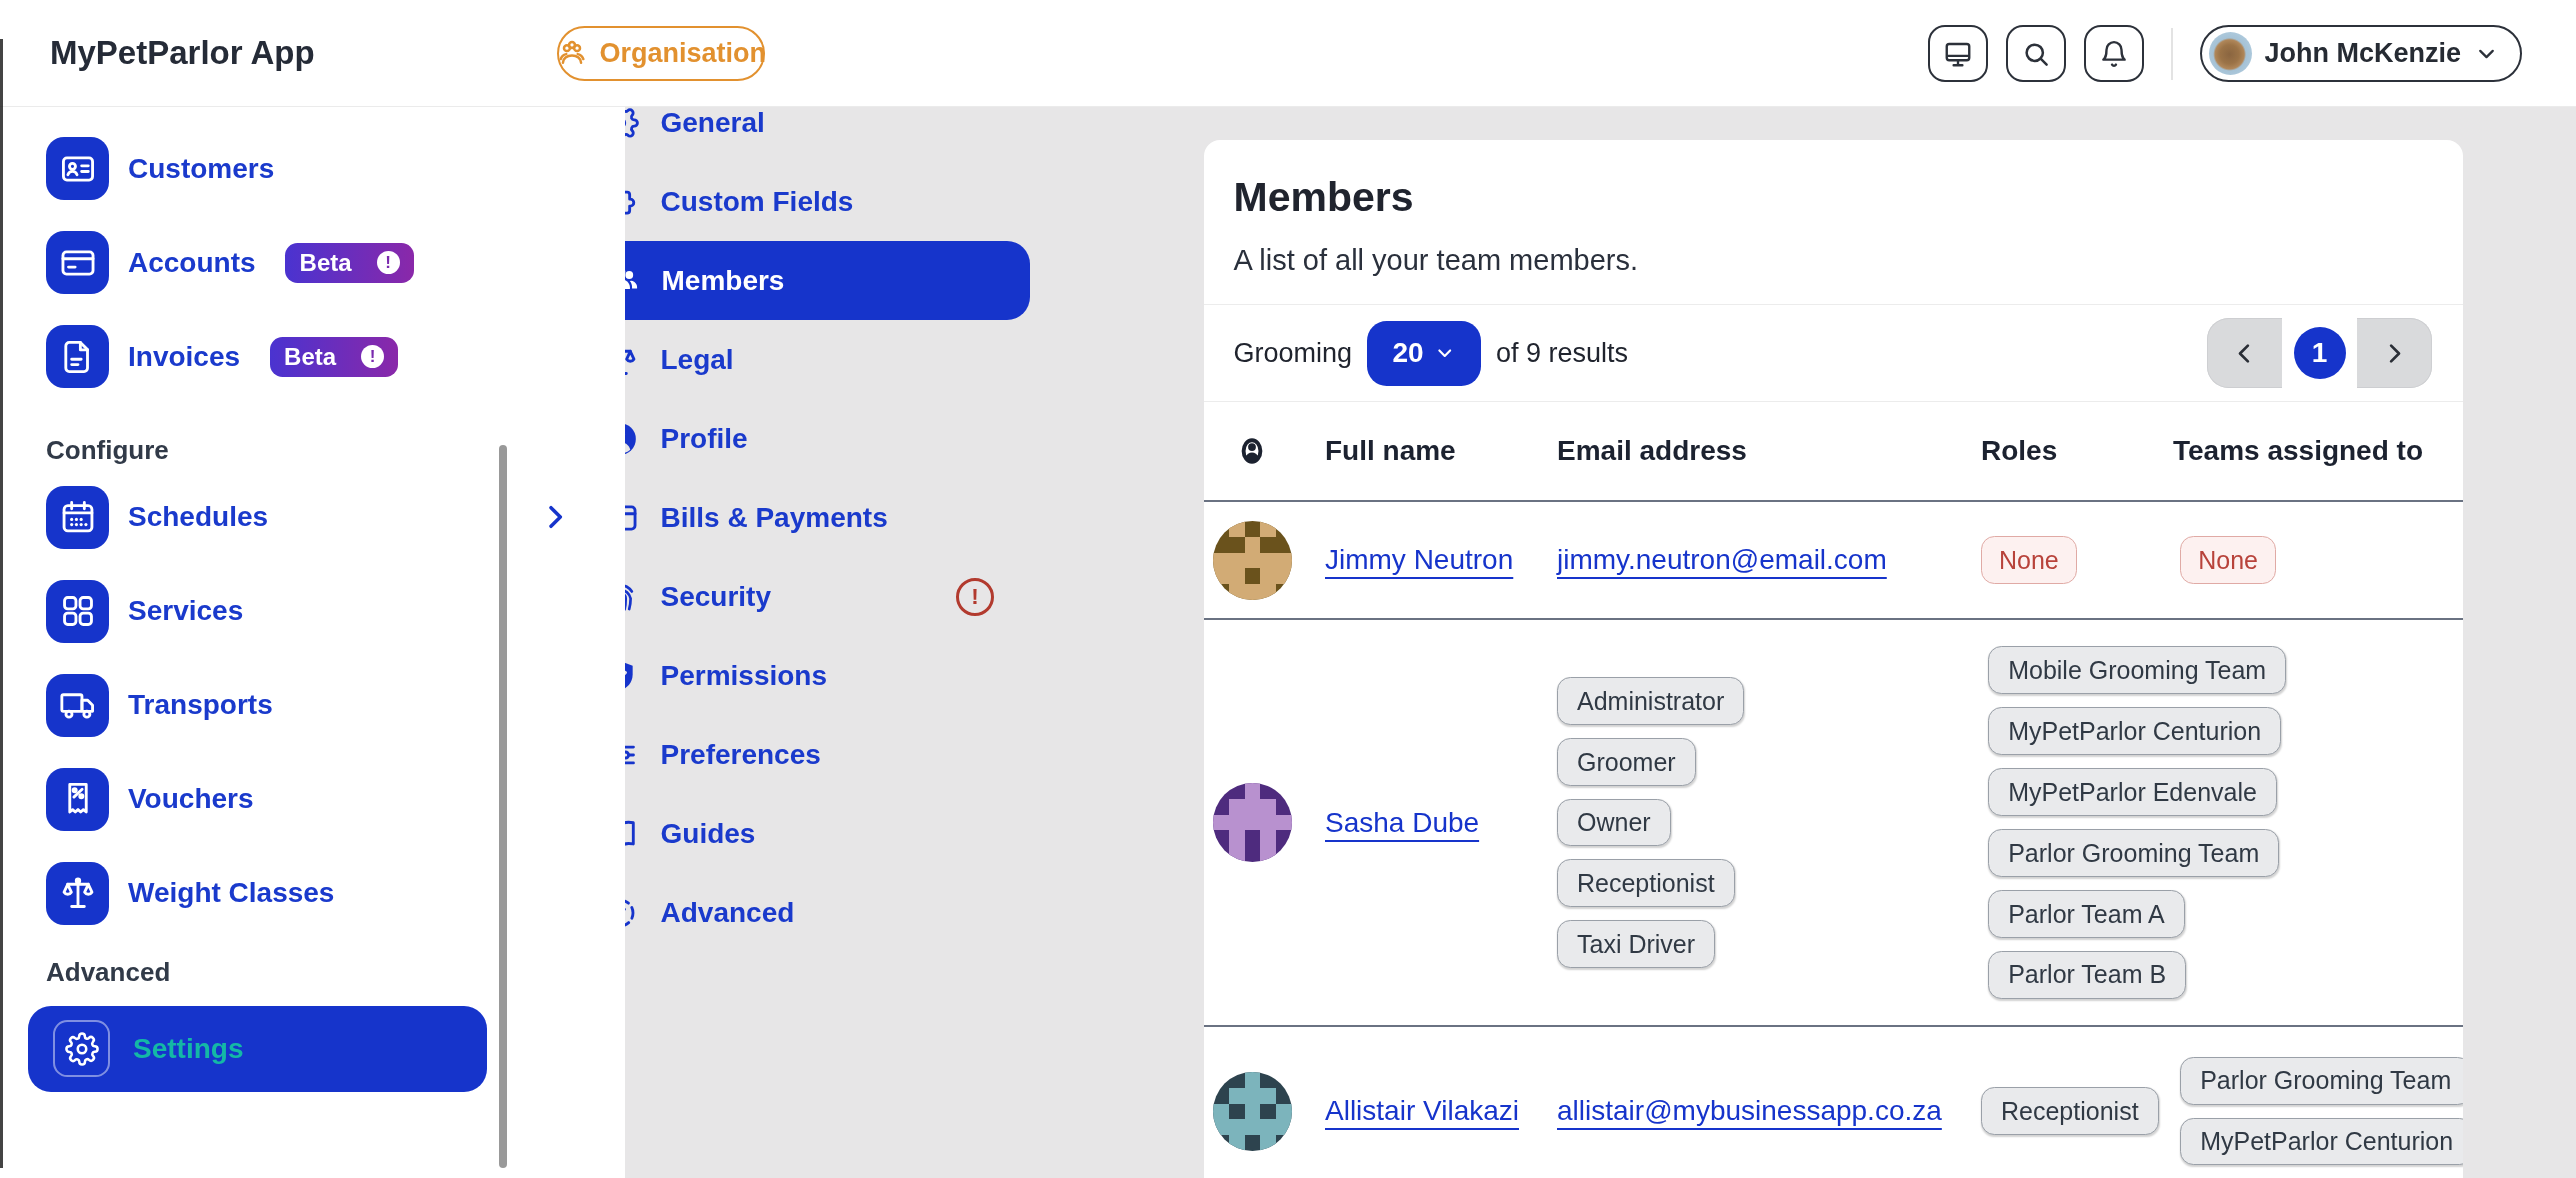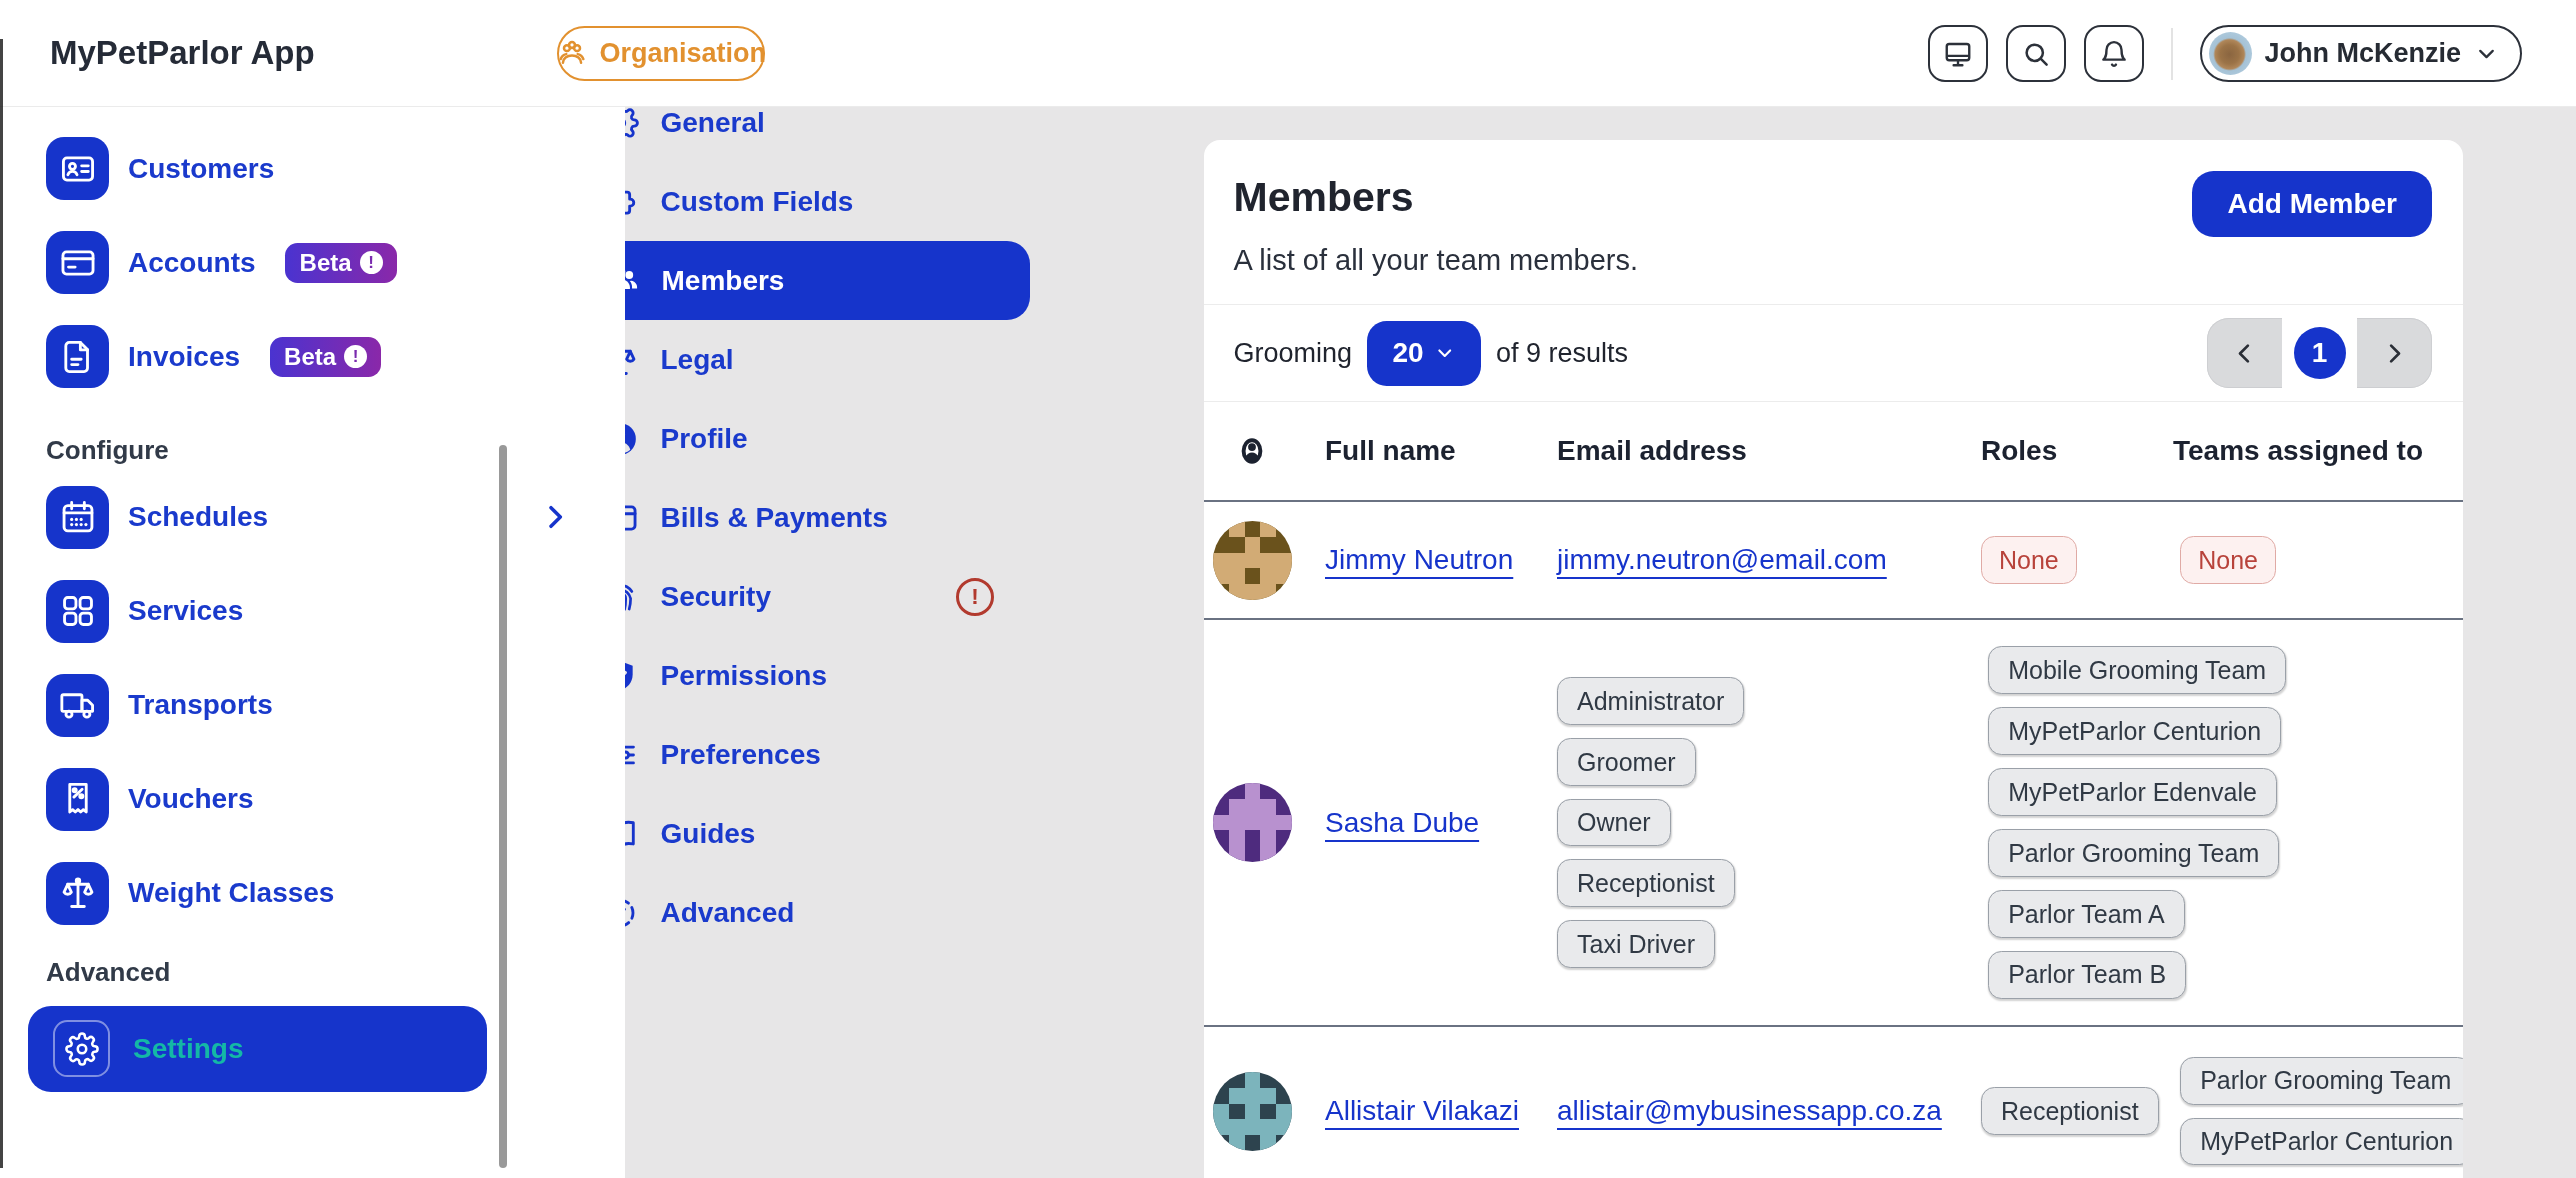--- a/index.html
+++ b/index.html
@@ -18,21 +18,21 @@
   .user-avatar { width:43px; height:43px; border-radius:50%;
       background: radial-gradient(circle at 48% 52%, #8a6540 0%, #9b7347 30%, #b0875a 46%, #a5c2d6 52%, #b9d3e4 100%); }
   .user-name { font-size:27px; font-weight:600; color:#262b33; }
   .chev { color:#2c313a; }
 
   
   .sidebar { position:absolute; left:0; top:107px; bottom:0; width:625px; background:#fff; z-index:4; padding-top:30px; }
   .side-item { display:flex; align-items:center; gap:19px; padding-left:46px; margin-bottom:31px; position:relative; cursor:pointer; }
   .side-icon { width:63px; height:63px; border-radius:18px; background:#1634cb; color:#fff; flex:0 0 63px; display:flex; align-items:center; justify-content:center; }
   .side-label { font-size:28px; font-weight:600; color:#1a3acc; }
-  .beta { height:40px; padding:0 14.3px; border-radius:12.5px; background:linear-gradient(90deg,#4a33d0,#8a28a9); color:#fff; font-size:24px; font-weight:600; display:flex; align-items:center; gap:8px; margin-left:10.7px; }
+  .beta { height:40px; padding:0 14.3px; border-radius:12.5px; background:linear-gradient(90deg,#4a33d0,#8a28a9); color:#fff; font-size:24px; font-weight:600; display:flex; align-items:center; gap:25px; margin-left:10.7px; }
   .beta-mark { width:23px; height:23px; border-radius:50%; background:#fff; color:#7a2aae; font-size:17px; font-weight:800; display:flex; align-items:center; justify-content:center; }
   .side-section { font-size:26px; font-weight:600; color:#313a48; padding-left:46px; }
   .sec-configure { margin:47px 0 19.7px; }
   .sec-advanced { margin:32px 0 18px; }
   .side-chevron { margin-left:auto; margin-right:54px; color:#1634cb; }
   .settings-btn { margin:0 28px; width:459px; height:86px; border-radius:23px; background:#1634cb; display:flex; align-items:center; gap:23px; padding-left:25px; cursor:pointer; }
   .settings-icon-box { width:57px; height:57px; border:2.2px solid rgba(255,255,255,.45); border-radius:14.3px; color:#fff; display:flex; align-items:center; justify-content:center; }
   .settings-label { color:#14b8a6; font-size:28px; font-weight:600; }
   .side-scrollthumb { position:absolute; left:499px; top:338px; bottom:10.7px; width:8px; background:#454545; opacity:.55; border-radius:4.5px; z-index:6; }
   .left-edge { position:absolute; left:0; top:39px; height:1129px; width:2.7px; background:#151515; opacity:.8; z-index:9; }
@@ -385,21 +385,20 @@
     </span>
     <span class="snav-label">Advanced</span>
   </div>
 </div>
 
 <div class="card">
 
   <div class="card-header">
     <div class="card-title">Members</div>
     <div class="card-sub">A list of all your team members.</div>
-    <button class="add-btn">Add Member</button>
   </div>
 
   <div class="pag-row">
     <span>Grooming</span>
     <span class="size-dd">
       <span>20</span>
       <svg width="21.5" height="21.5" viewBox="0 0 24 24" fill="none" stroke="currentColor" stroke-width="2.4" stroke-linecap="round" stroke-linejoin="round">
           <path d="M6 9.5l6 6 6-6"></path>
         </svg>
     </span>

